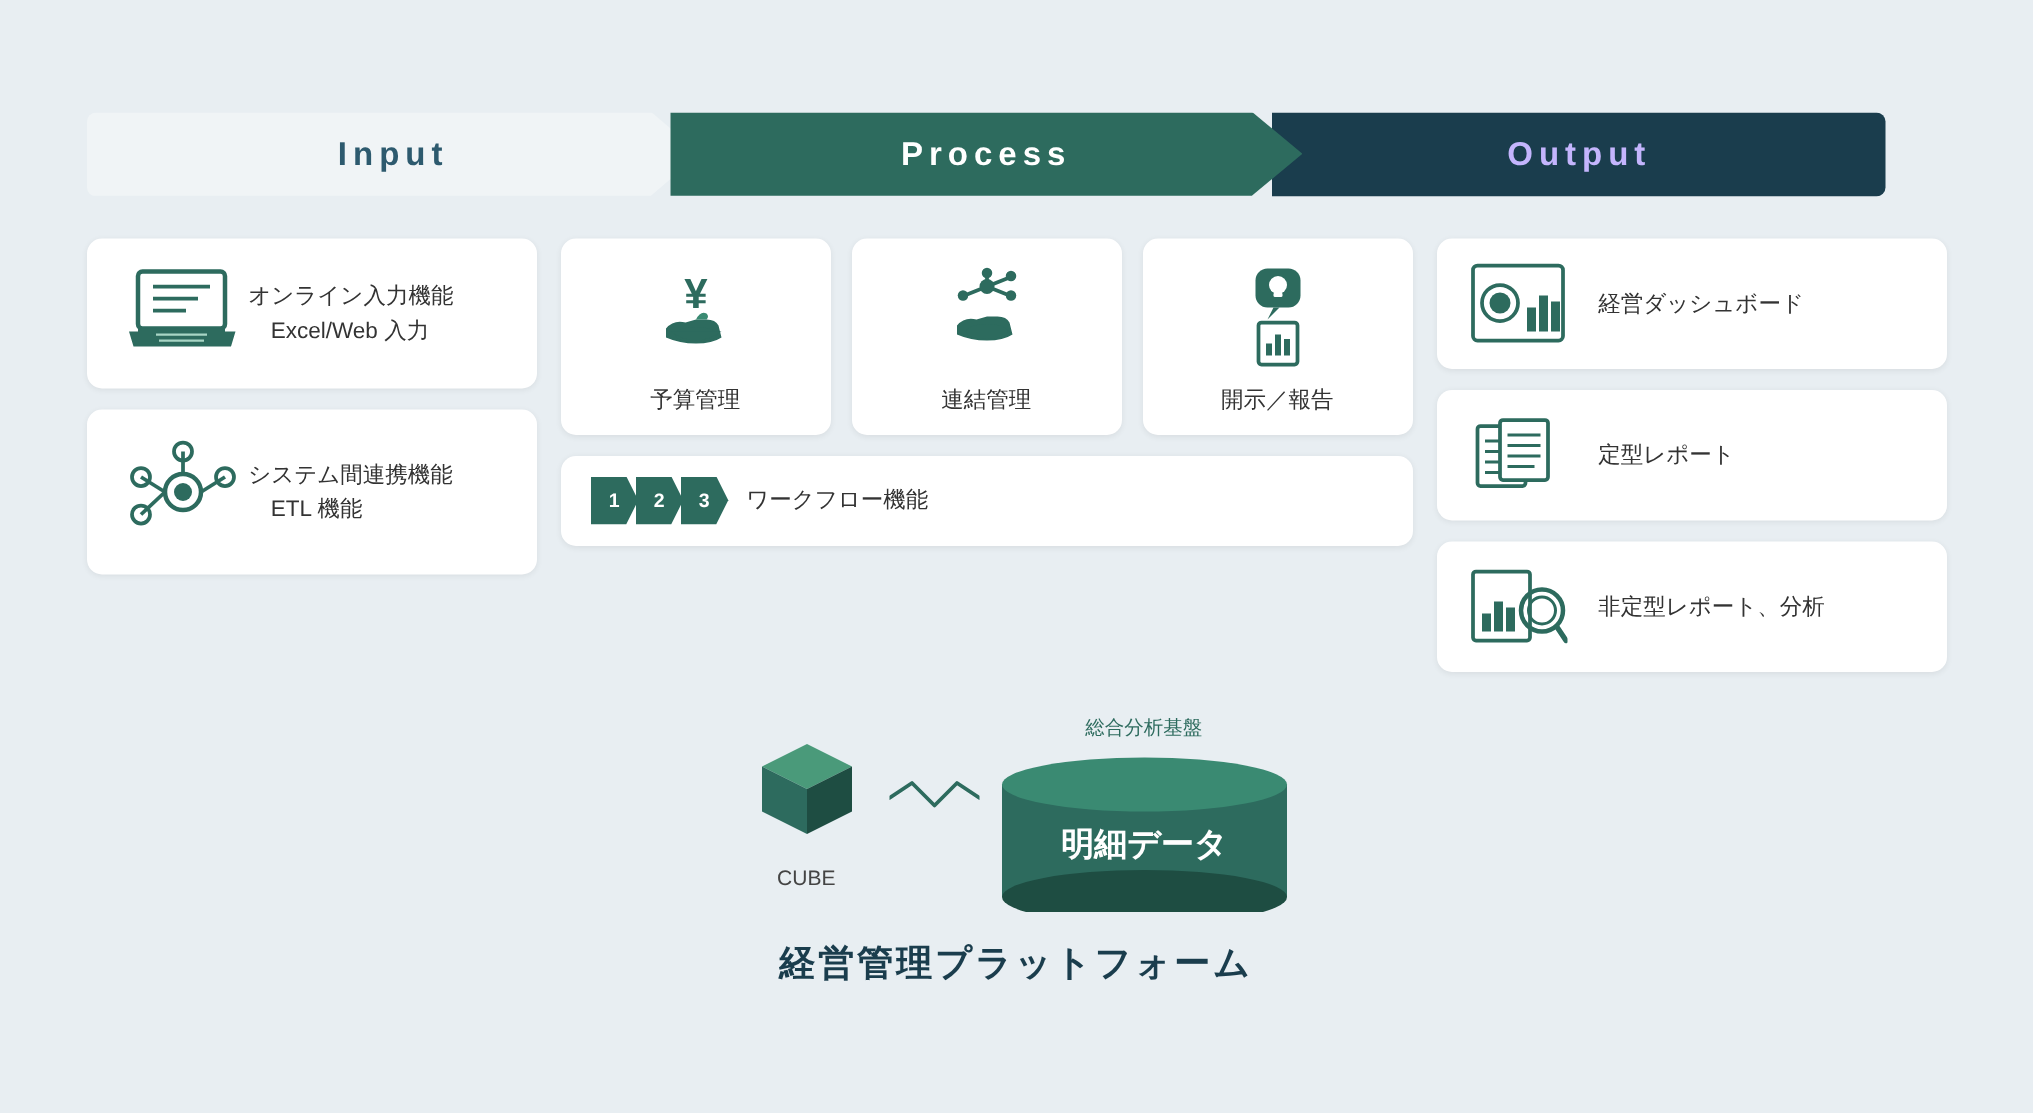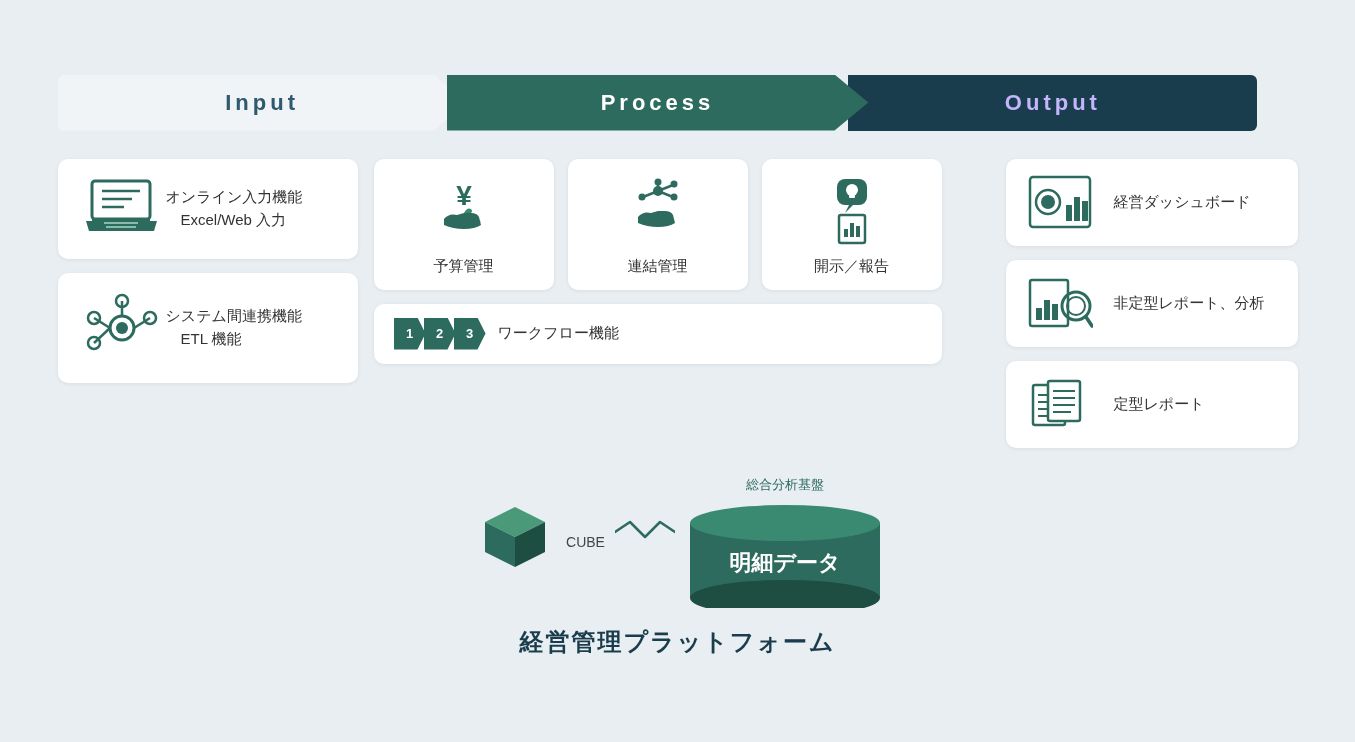--- a/index.html
+++ b/index.html
@@ -189,21 +189,20 @@
       gap: 14px;
     }
     .output-card {
       background: #ffffff;
       border-radius: 10px;
       padding: 16px 20px;
       display: flex;
       align-items: center;
       gap: 18px;
       box-shadow: 0 1px 4px rgba(0,0,0,0.07);
-      margin-left: 48px;
     }
     .output-icon {
       flex: 0 0 70px;
       display: flex;
       align-items: center;
       justify-content: center;
     }
     .output-text {
       font-size: 15px;
       color: #333;
@@ -217,20 +216,21 @@
       align-items: center;
       gap: 10px;
     }
     .cube-db-row {
       display: flex;
       align-items: center;
       gap: 0;
     }
     .cube-container {
       display: flex;
+      flex-direction: column;
       align-items: center;
       gap: 6px;
       margin-right: 10px;
       text-align: center;
     }
     .cube-label {
       font-size: 14px;
       color: #444;
       font-weight: 500;
     }
@@ -409,52 +409,52 @@
             <rect x="54" y="26" width="6" height="20" fill="#2d6b5e"></rect>
           </svg>
         </div>
         <span class="output-text">経営ダッシュボード</span>
       </div>
 
       <div class="output-card">
         <div class="output-icon">
           <svg width="65" height="55" viewBox="0 0 65 55">
 
-            <rect x="2" y="4" width="38" height="46" rx="2" fill="none" stroke="#2d6b5e" stroke-width="2.5"></rect>
-            <rect x="8" y="32" width="6" height="12" fill="#2d6b5e"></rect>
-            <rect x="16" y="24" width="6" height="20" fill="#2d6b5e"></rect>
-            <rect x="24" y="28" width="6" height="16" fill="#2d6b5e"></rect>
-
-            <circle cx="48" cy="30" r="14" fill="none" stroke="#2d6b5e" stroke-width="3"></circle>
-            <circle cx="48" cy="30" r="9" fill="none" stroke="#2d6b5e" stroke-width="2"></circle>
-            <line x1="58" y1="41" x2="64" y2="50" stroke="#2d6b5e" stroke-width="3.5" stroke-linecap="round"></line>
-          </svg>
-        </div>
-        <span class="output-text">非定型レポート、分析</span>
-      </div>
-
-      <div class="output-card">
-        <div class="output-icon">
-          <svg width="65" height="55" viewBox="0 0 65 55">
-
             <rect x="5" y="8" width="32" height="40" rx="2" fill="none" stroke="#2d6b5e" stroke-width="2.5"></rect>
             <line x1="10" y1="18" x2="32" y2="18" stroke="#2d6b5e" stroke-width="2"></line>
             <line x1="10" y1="25" x2="32" y2="25" stroke="#2d6b5e" stroke-width="2"></line>
             <line x1="10" y1="32" x2="32" y2="32" stroke="#2d6b5e" stroke-width="2"></line>
             <line x1="10" y1="39" x2="28" y2="39" stroke="#2d6b5e" stroke-width="2"></line>
 
             <rect x="20" y="4" width="32" height="40" rx="2" fill="white" stroke="#2d6b5e" stroke-width="2.5"></rect>
             <line x1="25" y1="14" x2="47" y2="14" stroke="#2d6b5e" stroke-width="2"></line>
             <line x1="25" y1="21" x2="47" y2="21" stroke="#2d6b5e" stroke-width="2"></line>
             <line x1="25" y1="28" x2="47" y2="28" stroke="#2d6b5e" stroke-width="2"></line>
             <line x1="25" y1="35" x2="43" y2="35" stroke="#2d6b5e" stroke-width="2"></line>
           </svg>
         </div>
         <span class="output-text">定型レポート</span>
       </div>
+
+      <div class="output-card">
+        <div class="output-icon">
+          <svg width="65" height="55" viewBox="0 0 65 55">
+
+            <rect x="2" y="4" width="38" height="46" rx="2" fill="none" stroke="#2d6b5e" stroke-width="2.5"></rect>
+            <rect x="8" y="32" width="6" height="12" fill="#2d6b5e"></rect>
+            <rect x="16" y="24" width="6" height="20" fill="#2d6b5e"></rect>
+            <rect x="24" y="28" width="6" height="16" fill="#2d6b5e"></rect>
+
+            <circle cx="48" cy="30" r="14" fill="none" stroke="#2d6b5e" stroke-width="3"></circle>
+            <circle cx="48" cy="30" r="9" fill="none" stroke="#2d6b5e" stroke-width="2"></circle>
+            <line x1="58" y1="41" x2="64" y2="50" stroke="#2d6b5e" stroke-width="3.5" stroke-linecap="round"></line>
+          </svg>
+        </div>
+        <span class="output-text">非定型レポート、分析</span>
+      </div>
     </div>
   </div>
 
   <div class="bottom-section">
     <div class="cube-db-row">
 
       <div class="cube-container">
         <svg width="90" height="80" viewBox="0 0 90 80">
 
           <polygon points="45,5 75,20 45,35 15,20" fill="#4a9a7a"></polygon>

